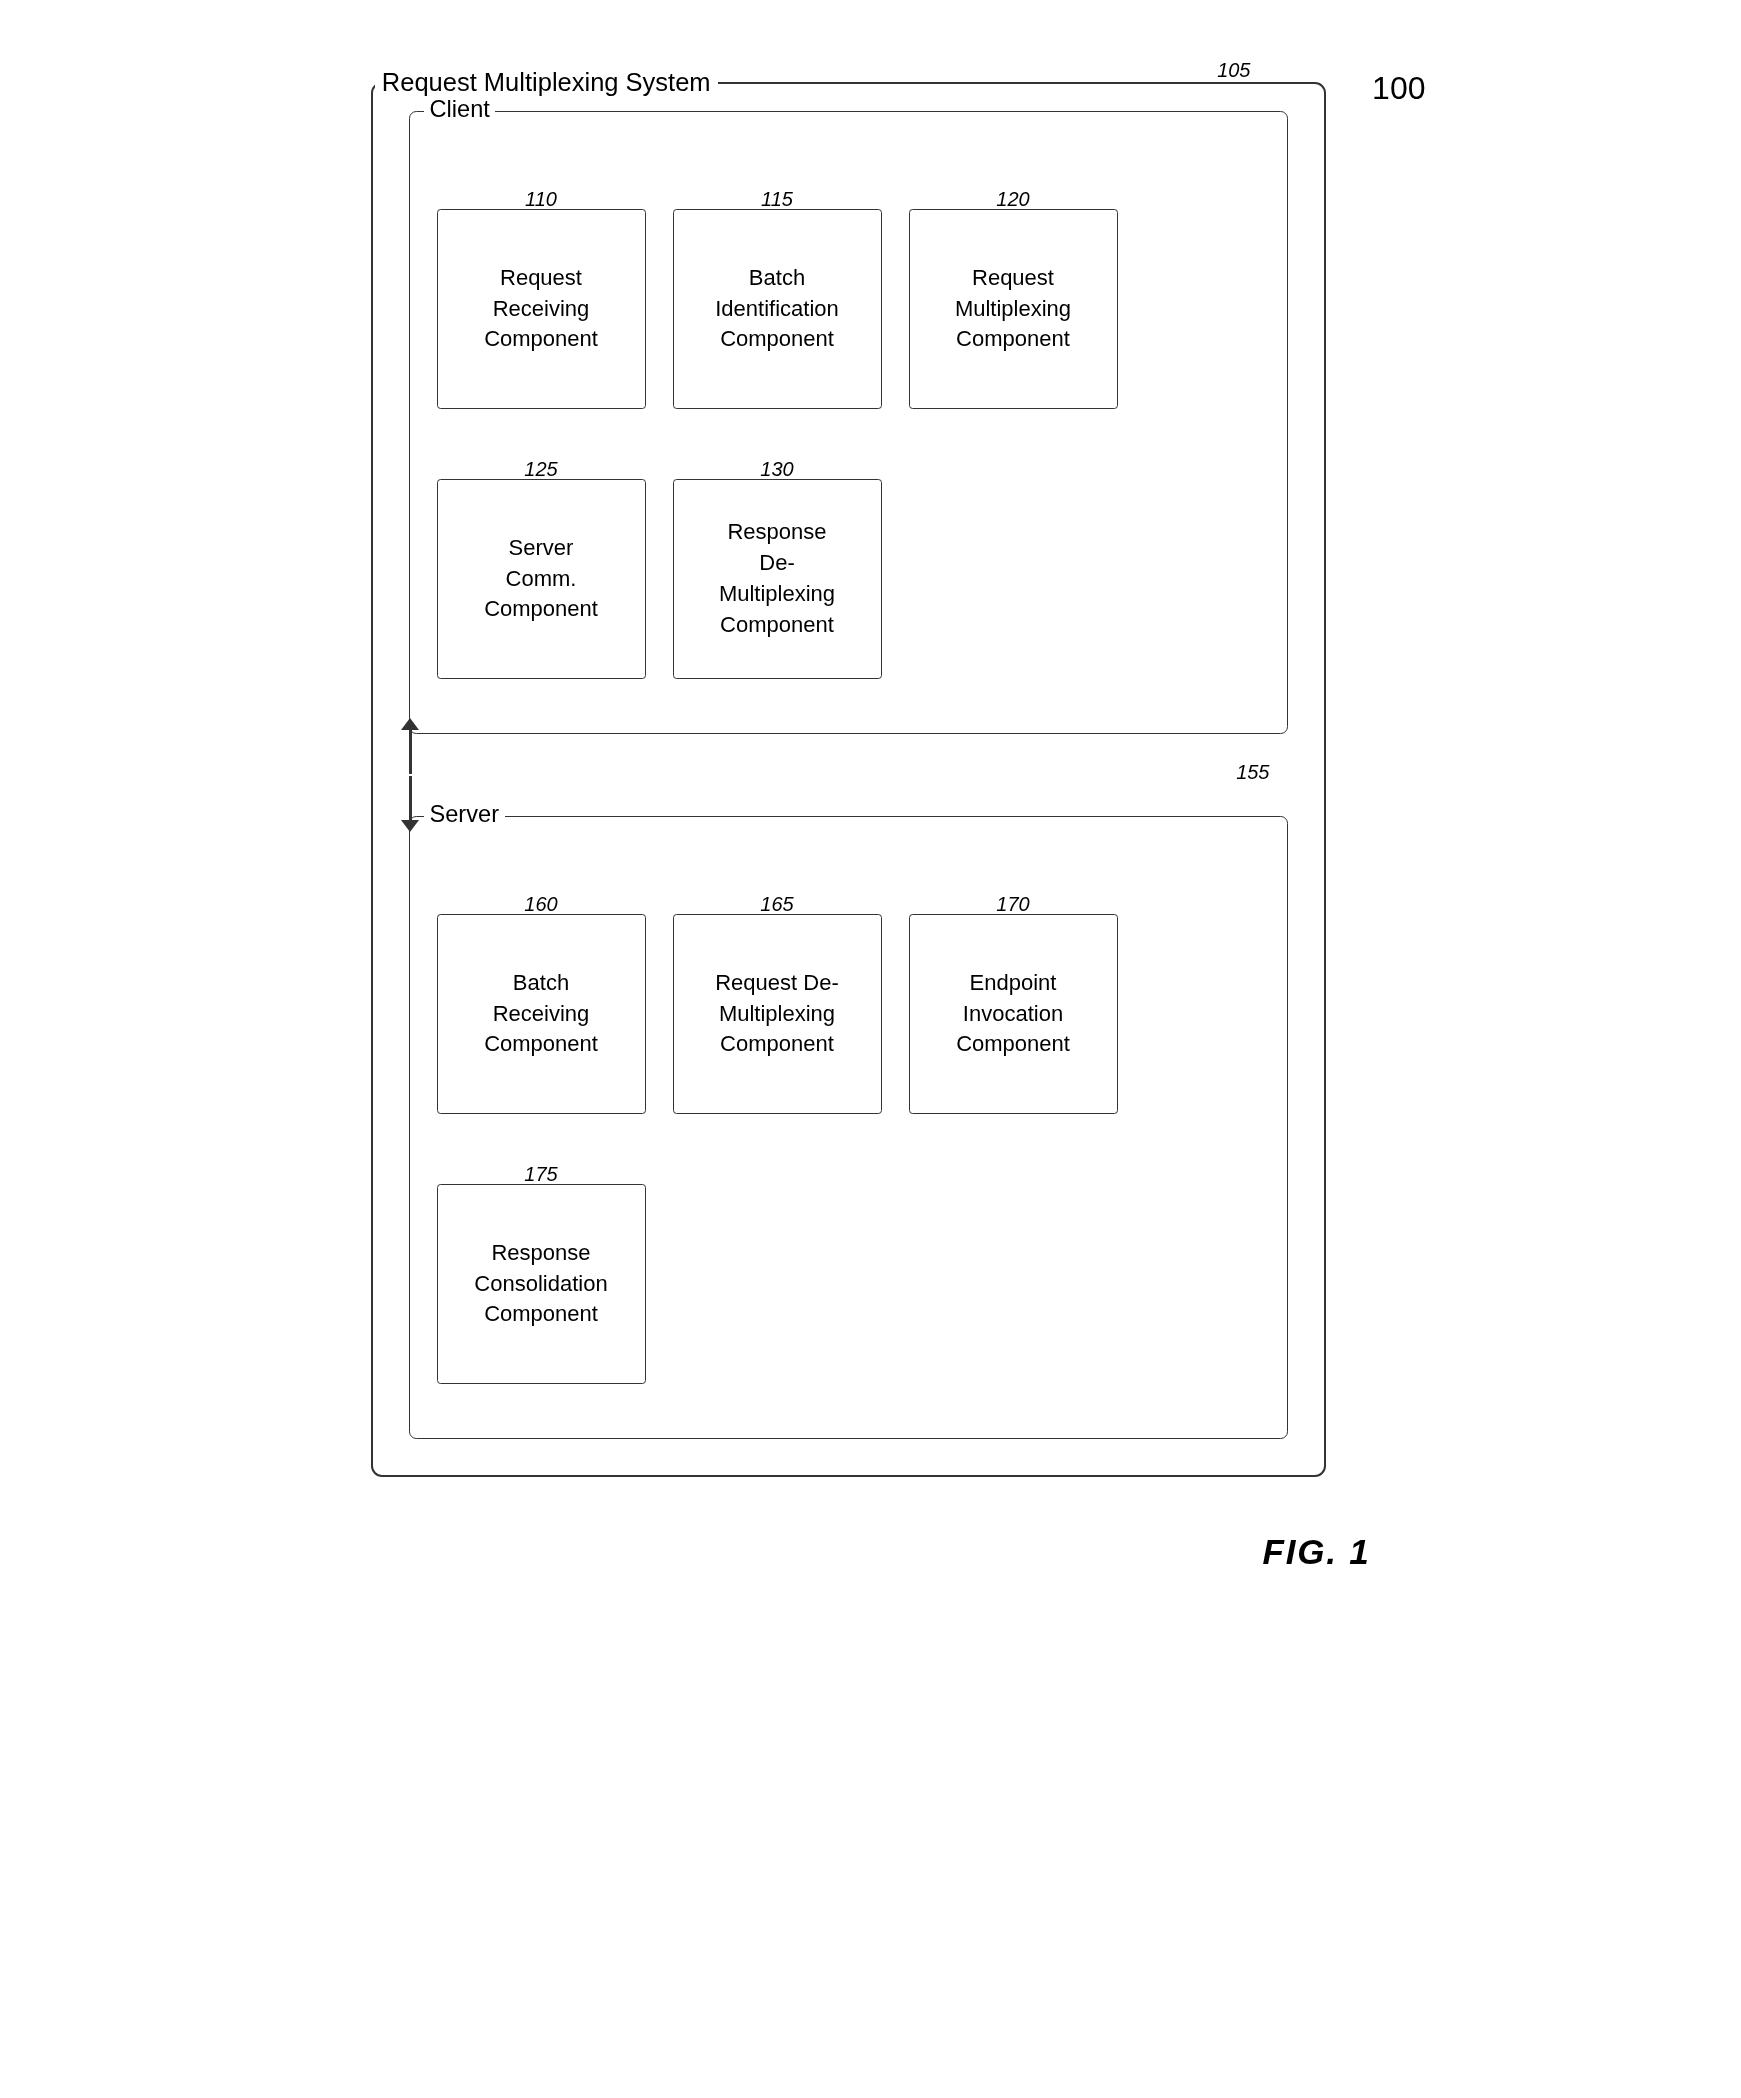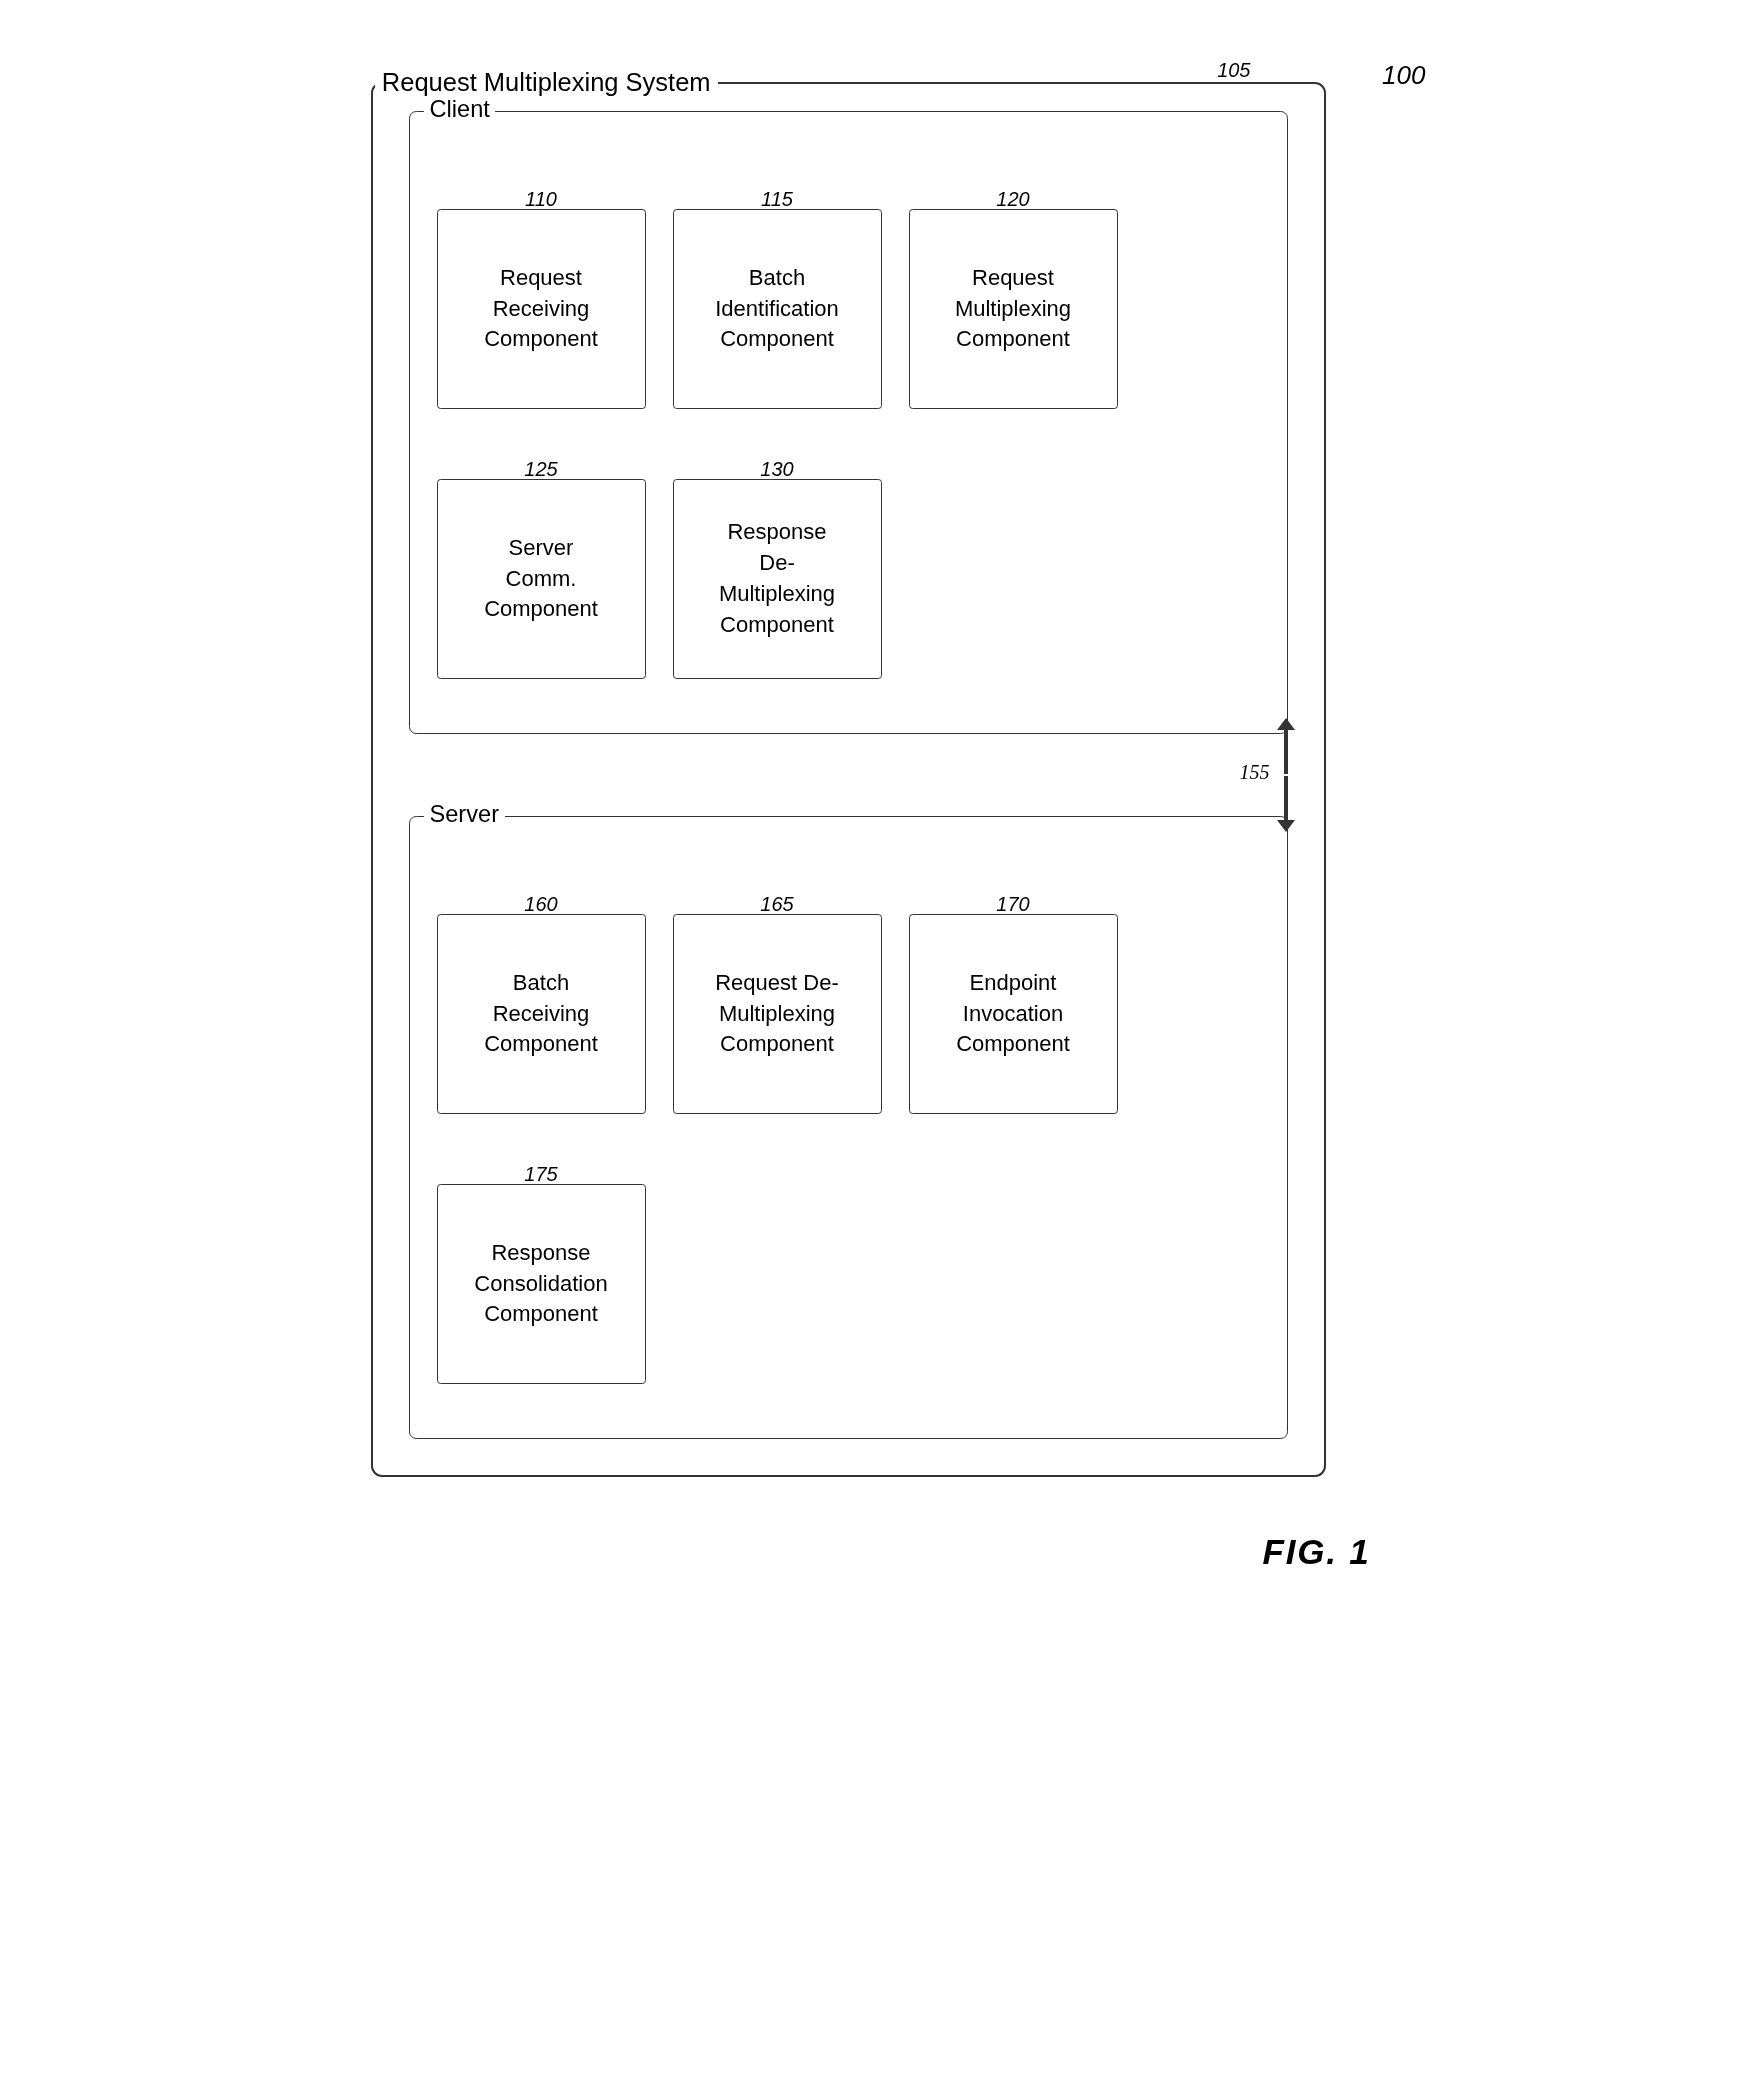--- a/index.html
+++ b/index.html
@@ -16,24 +16,23 @@
     }
 
     .page-wrapper {
       position: relative;
       width: 1000px;
     }
 
     
     .ref-100 {
       position: absolute;
-      top: 5px;
+      top: 15px;
       right: -55px;
-      font-size: 26px;
-      font-style: italic;
+      font-size: 32px;
     }
 
     
     .system-box {
       border: 2.7px solid #333;
       border-radius: 11px;
       padding: 27px 36px 36px 36px;
       position: relative;
       width: 955px;
       margin-top: 27px;
@@ -97,25 +96,24 @@
       left: 50%;
       transform: translateX(-50%);
       font-size: 20px;
       font-style: italic;
       white-space: nowrap;
     }
 
     
     .arrow-section {
       display: flex;
-      justify-content: flex-end;
+      justify-content: flex-start;
       align-items: center;
       height: 82px;
       position: relative;
-      font-family: Liberation Serif, serif;
     }
 
     .double-arrow {
       display: flex;
       flex-direction: column;
       align-items: center;
     }
 
     .arrow-line {
       width: 3.6px;

